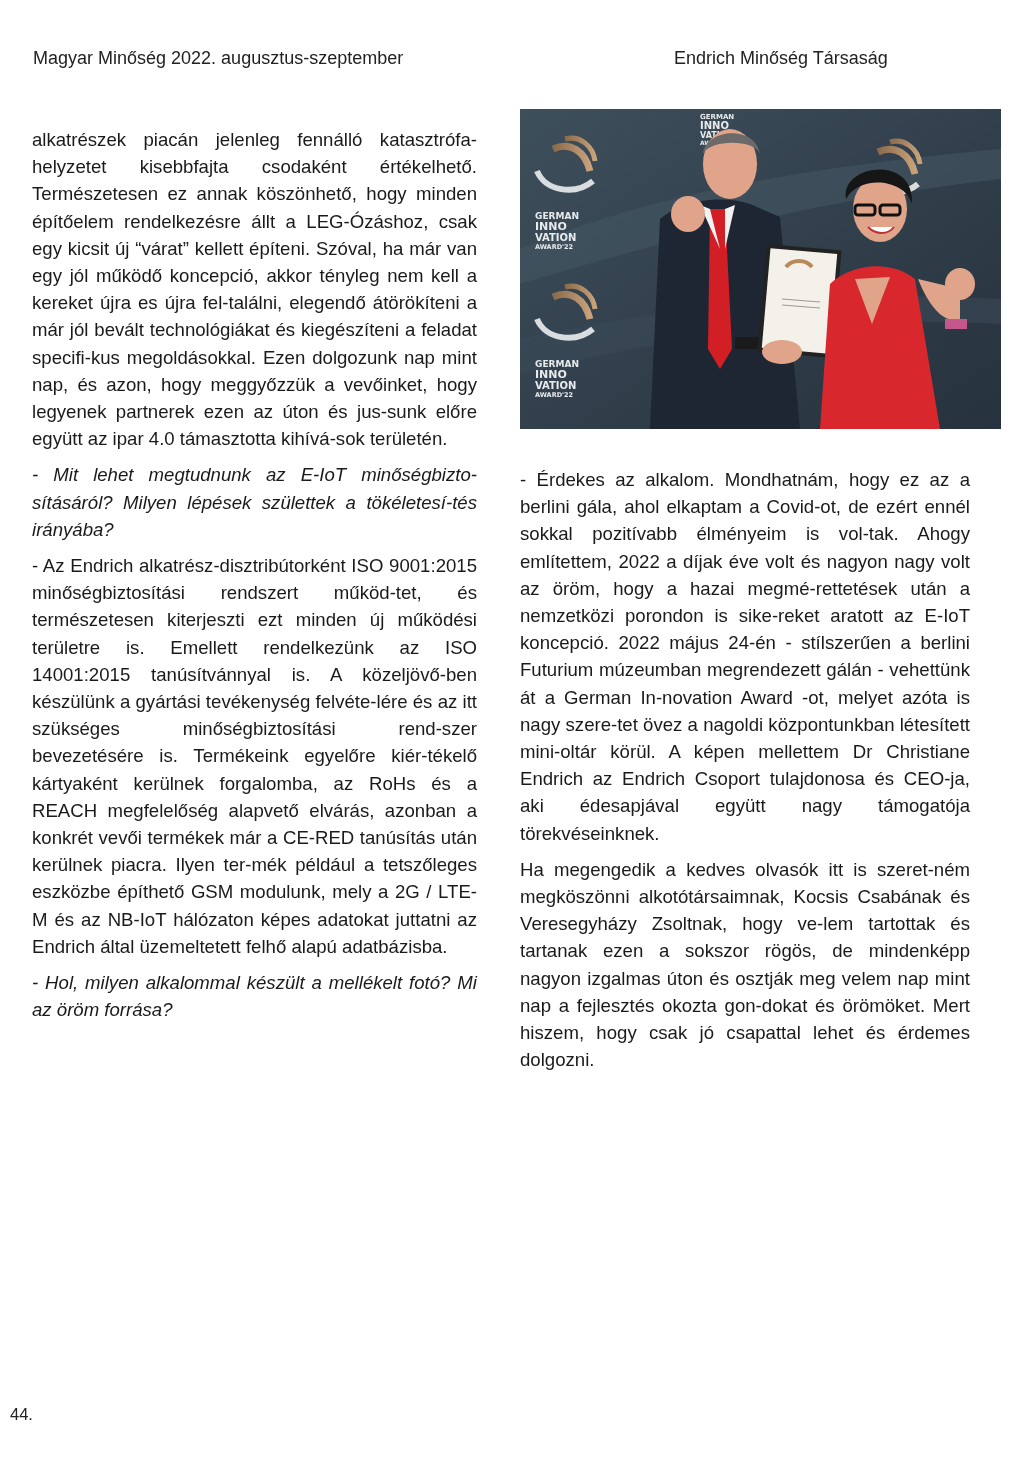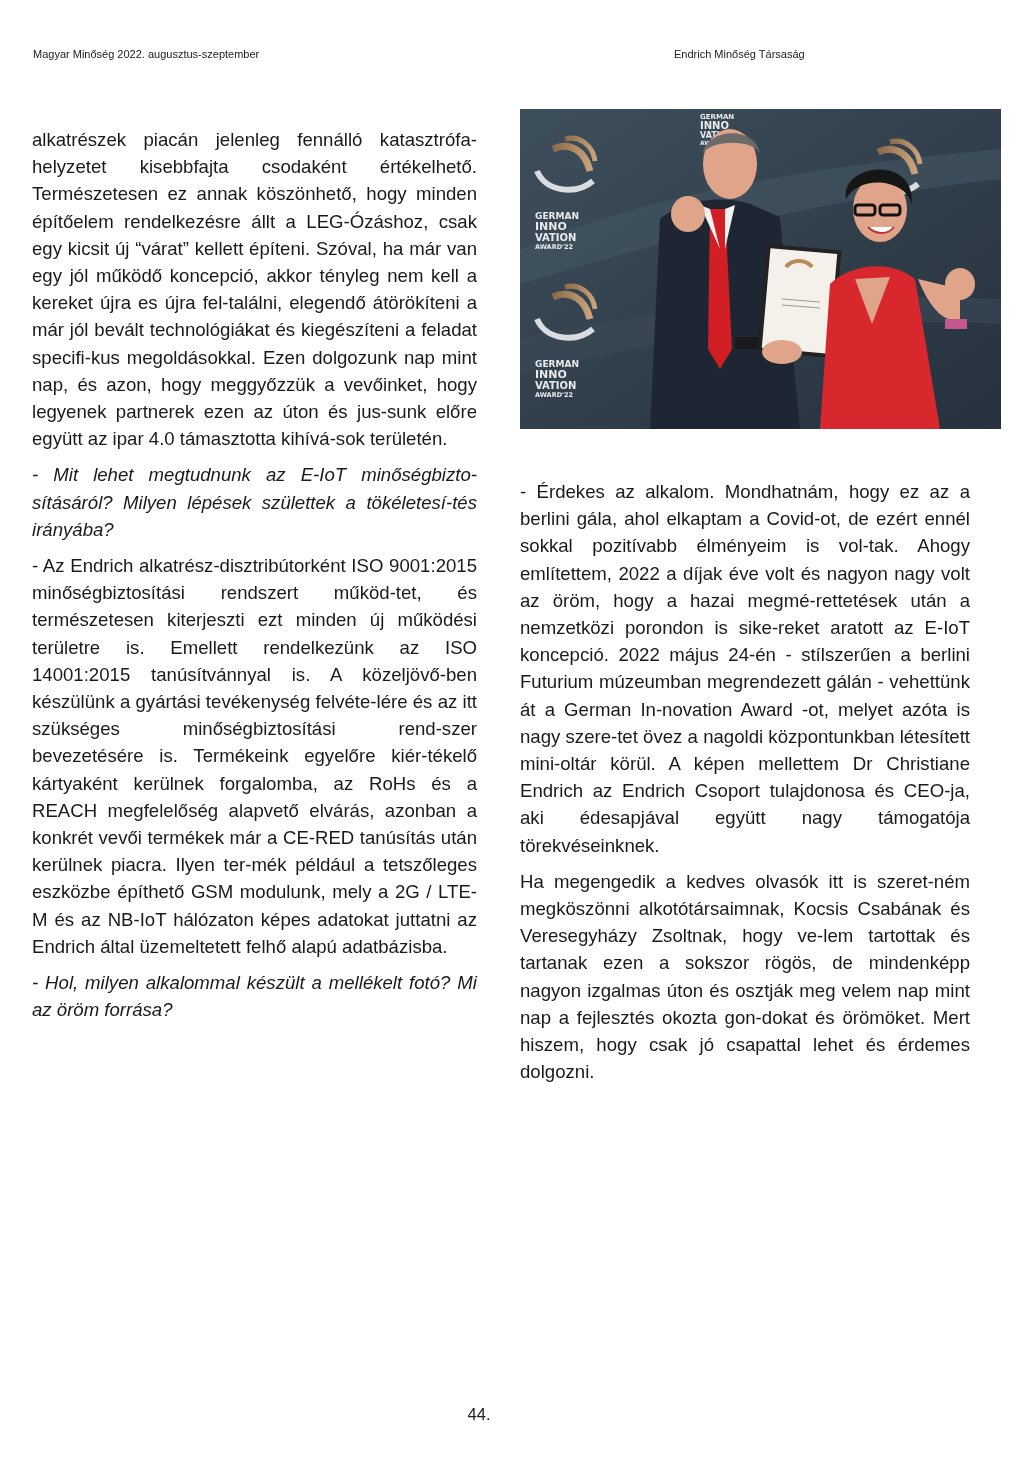--- a/index.html
+++ b/index.html
@@ -1,30 +1,30 @@
 <!DOCTYPE html>
 <html><head>
 <meta charset="utf-8">
 <style>
   html, body { margin: 0; padding: 0; background: #ffffff; }
   body { width: 1022px; height: 1478px; position: relative; overflow: hidden;
          font-family: "Liberation Sans", sans-serif; color: #1a1a1a; }
-  .hdr { position: absolute; top: 48px; font-size: 11px; color: #222; white-space: nowrap; }
+  .hdr { position: absolute; top: 48px; font-size: 18px; color: #222; white-space: nowrap; }
   .hdr-left { left: 33px; }
   .hdr-right { left: 674px; }
   .col { position: absolute; font-size: 18.6px; line-height: 27.2px; text-align: justify;
          hyphens: manual; }
   .col-left { left: 32px; top: 126px; width: 445px; }
-  .col-right { left: 520px; top: 478px; width: 450px; }
+  .col-right { left: 520px; top: 466px; width: 450px; }
   .col p { margin: 0 0 9px 0; }
   .col p.q { font-style: italic; }
   .photo { position: absolute; left: 520px; top: 109px; width: 481px; height: 320px;
            overflow: hidden; background: #34434f; }
   .photo svg { display: block; }
-  .pageno { position: absolute; top: 1405px; left: 4px; width: 950px; text-align: center;
+  .pageno { position: absolute; top: 1405px; left: 10px; width: 950px; 
             font-size: 16.5px; color: #222; }
 </style>
 </head>
 <body>
 
 <div class="hdr hdr-left">Magyar Minőség 2022. augusztus-szeptember</div>
 <div class="hdr hdr-right">Endrich Minőség Társaság</div>
 
 <div class="col col-left">
   <p>alkatrészek piacán jelenleg fennálló katasztrófa-helyzetet kisebbfajta csodaként értékelhető. Természetesen ez annak köszönhető, hogy minden építőelem rendelkezésre állt a LEG-Ózáshoz, csak egy kicsit új “várat” kellett építeni. Szóval, ha már van egy jól működő koncepció, akkor tényleg nem kell a kereket újra es újra fel-találni, elegendő átörökíteni a már jól bevált technológiákat és kiegészíteni a feladat specifi-kus megoldásokkal. Ezen dolgozunk nap mint nap, és azon, hogy meggyőzzük a vevőinket, hogy legyenek partnerek ezen az úton és jus-sunk előre együtt az ipar 4.0 támasztotta kihívá-sok területén.</p>

